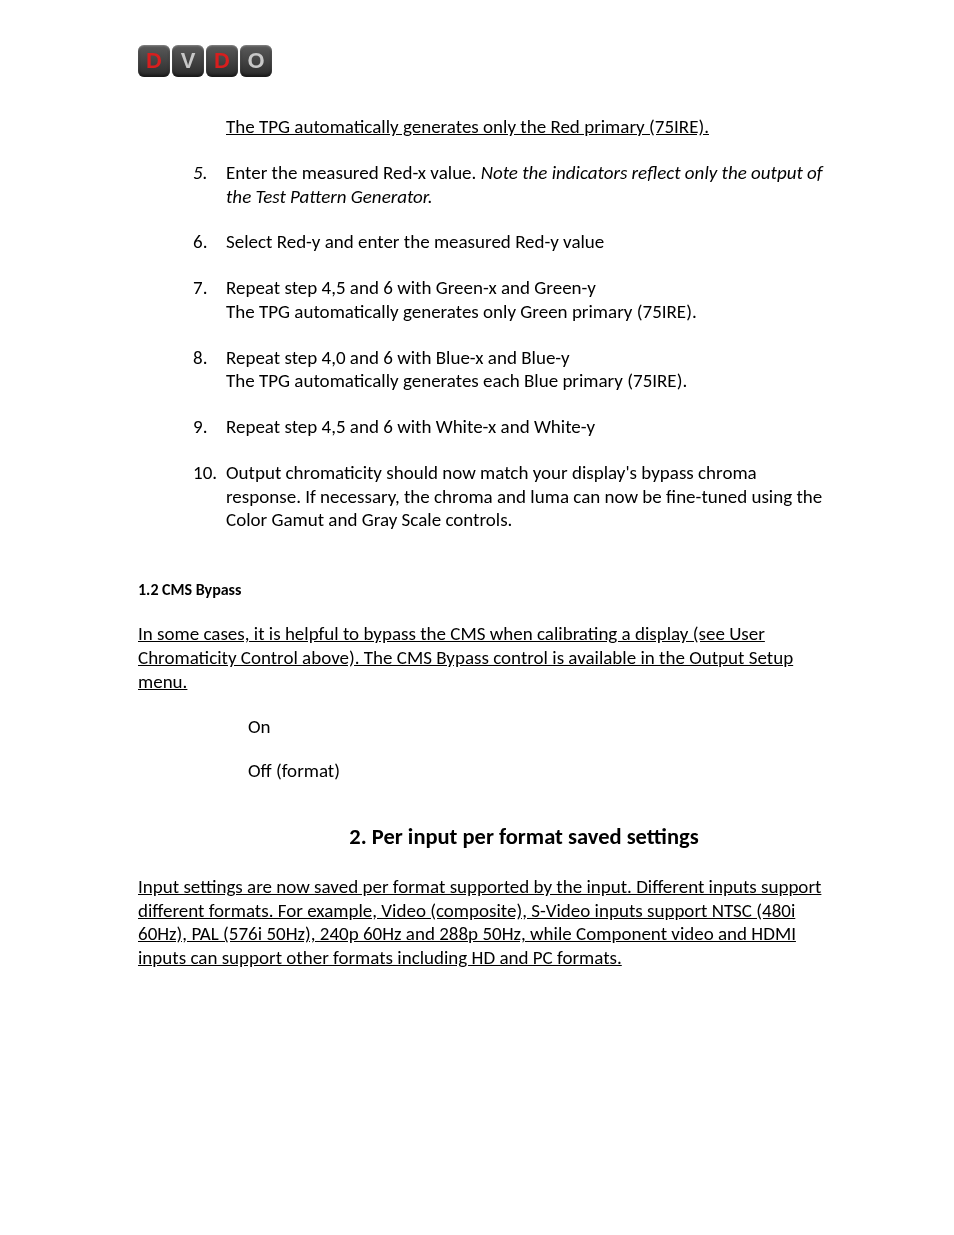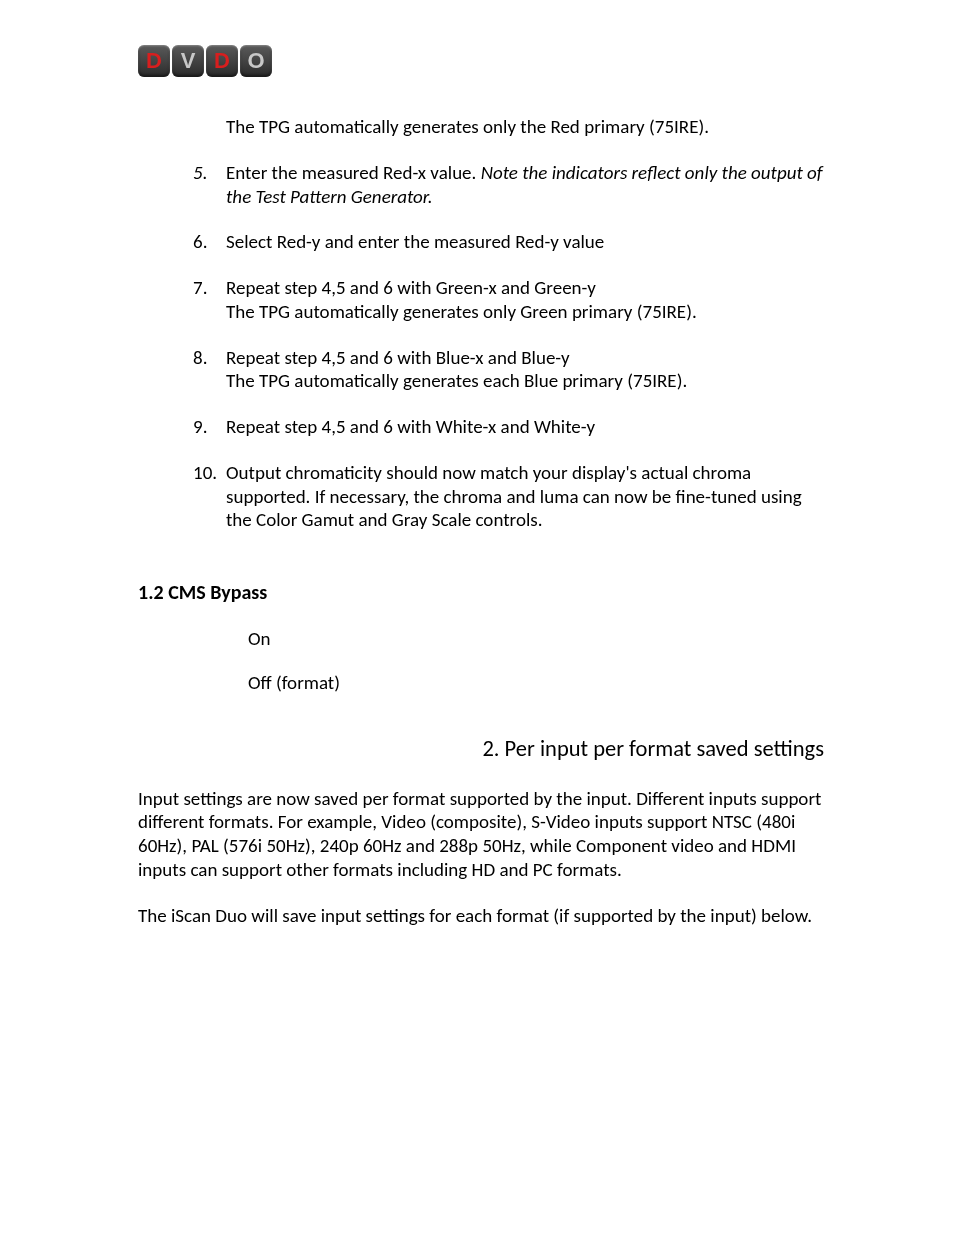--- a/index.html
+++ b/index.html
@@ -49,39 +49,40 @@
   }
   .li-num {
     min-width: 33px;
   }
   .li-text {
     flex: 1;
   }
   .italic { font-style: italic; }
   .h3 {
     font-weight: 700;
-    font-size: 20px;
+    font-size: 16px;
     margin-top: 48px;
     margin-bottom: 22px;
   }
   .para {
     margin-bottom: 22px;
+    text-decoration: underline;
   }
   .indent1 { margin-left: 55px; }
   .opt-row {
     display: flex;
     margin-left: 110px;
     margin-bottom: 20px;
   }
   .opt-label { width: 172px; }
   .opt-desc { flex: 1; }
   .h2 {
-    font-weight: 400;
+    font-weight: 700;
     font-size: 22.5px;
-    text-align: right;
+    text-align: center;
     margin: 40px 0 24px 86px;
   }
 </style>
 </head>
 <body>
 
 <div class="page">
 
   <div class="logo">
     <div class="logo-tile">D</div>
@@ -109,44 +110,44 @@
       <div class="li-num">7.</div>
       <div class="li-text">
         <div>Repeat step 4,5 and 6 with Green-x and Green-y</div>
         <div>The TPG automatically generates only Green primary (75IRE).</div>
       </div>
     </div>
 
     <div class="li">
       <div class="li-num">8.</div>
       <div class="li-text">
-        <div>Repeat step 4,5 and 6 with Blue-x and Blue-y</div>
+        <div>Repeat step 4,0 and 6 with Blue-x and Blue-y</div>
         <div>The TPG automatically generates each Blue primary (75IRE).</div>
       </div>
     </div>
 
     <div class="li">
       <div class="li-num">9.</div>
       <div class="li-text">
         <div>Repeat step 4,5 and 6 with White-x and White-y</div>
       </div>
     </div>
 
     <div class="li">
       <div class="li-num">10.</div>
-      <div class="li-text">Output chromaticity should now match your display's actual chroma supported. If necessary, the chroma and luma can now be fine-tuned using the Color Gamut and Gray Scale controls.</div>
+      <div class="li-text">Output chromaticity should now match your display's bypass chroma response. If necessary, the chroma and luma can now be fine-tuned using the Color Gamut and Gray Scale controls.</div>
     </div>
   </div>
 
   <div class="h3">1.2 CMS Bypass</div>
+  <div class="para">In some cases, it is helpful to bypass the CMS when calibrating a display (see User Chromaticity Control above).  The CMS Bypass control is available in the Output Setup menu.</div>
 
   <div class="opt-row">
     <div class="opt-label">On</div>
   </div>
   <div class="opt-row">
     <div class="opt-label">Off (format)</div>
   </div>
 
   <div class="h2">2.  Per input per format saved settings</div>
   <div class="para">Input settings are now saved per format supported by the input.  Different inputs support different formats.  For example, Video (composite), S-Video inputs support NTSC (480i 60Hz), PAL (576i 50Hz), 240p 60Hz and 288p 50Hz, while Component video and HDMI inputs can support other formats including HD and PC formats.</div>
-  <div class="para">The iScan Duo will save input settings for each format (if supported by the input) below.</div>
 
 </div>
 
 </body></html>

